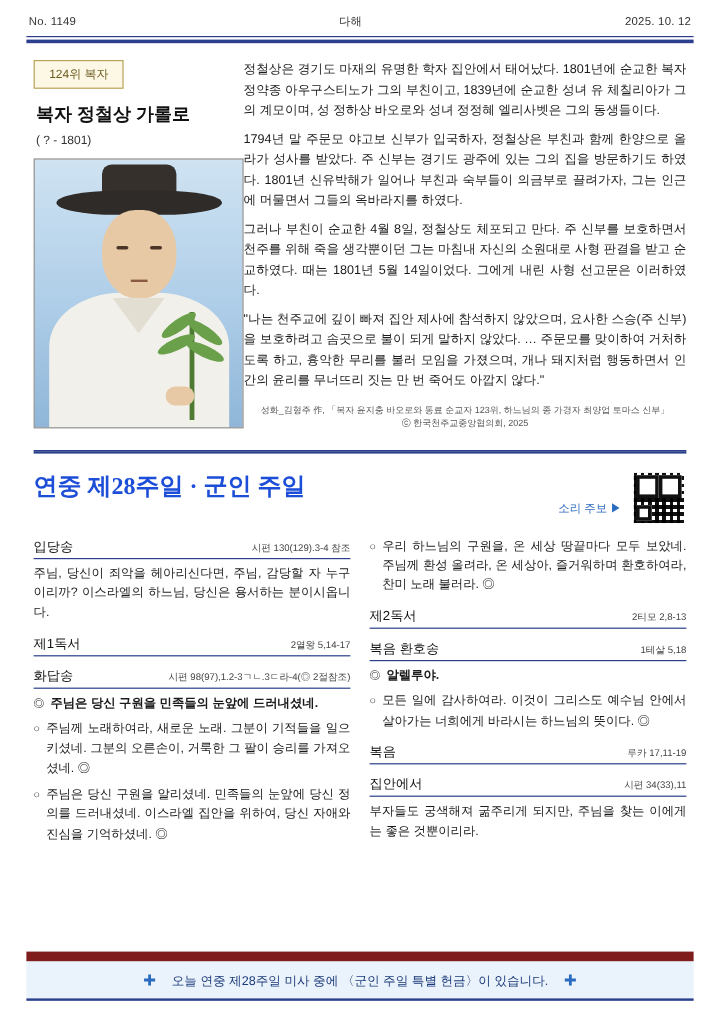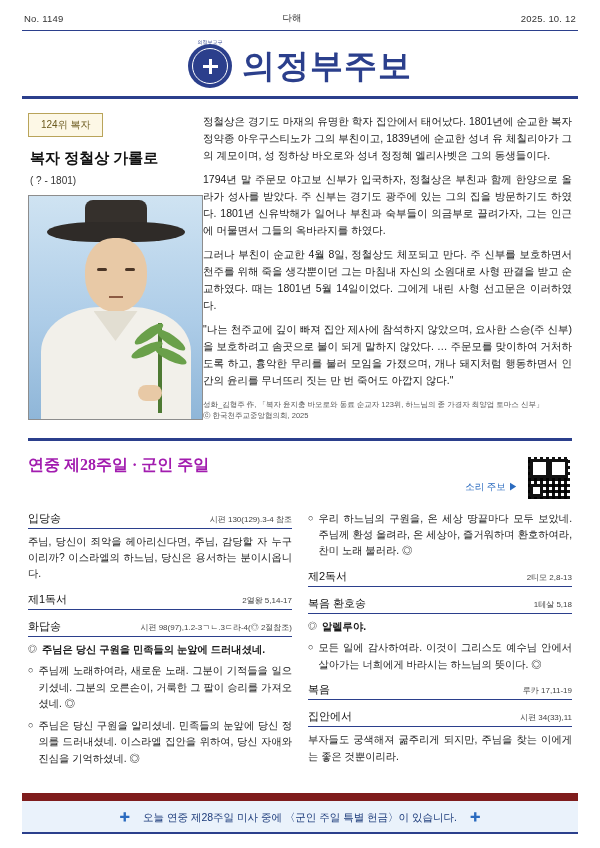--- a/index.html
+++ b/index.html
@@ -150,34 +150,34 @@
   }
   .saint-right { flex: 1; }
   .saint-right p {
     font-size: 10.5px; line-height: 1.62; margin: 0 0 7px 0;
     text-align: justify; color: #1a1a1a;
   }
   .saint-quote {
     font-size: 10.5px; line-height: 1.62; margin: 0 0 7px 0; text-align: justify;
   }
   .credit {
-    font-size: 7.5px; color: #555; text-align: left; margin: 10px 0 0 0; line-height: 1.5;
+    font-size: 7.5px; color: #555; text-align: center; margin: 10px 0 0 0; line-height: 1.5;
   }
   .saint-rule {
     border-top: 1px solid #2b3f8c; border-bottom: 2px solid #2b3f8c;
     height: 3px; margin: 6px 6px 0 6px;
   }
 
   
   .lit-head {
     display: flex; align-items: flex-start; justify-content: space-between;
     padding: 14px 6px 2px 6px;
   }
   .lit-title {
-    font-size: 16px; font-weight: 700; color: #a21caf;
+    font-size: 20px; font-weight: 700; color: #1d4ed8;
     font-family: "Liberation Serif", serif;
   }
   .lit-right { display: flex; align-items: flex-start; gap: 8px; }
   .audio-link {
     font-size: 9.5px; color: #2b6bbf; margin-top: 26px; white-space: nowrap;
   }
   .qr {
     width: 46px; height: 46px; flex: none;
     background:
       repeating-linear-gradient(90deg, #111 0 3px, #fff 3px 6px),
@@ -234,27 +234,20 @@
 <body>
 
 <div class="page">
 
   <div class="topbar">
     <div>No. 1149</div>
     <div class="center">다해</div>
     <div>2025. 10. 12</div>
   </div>
 
-  <div class="masthead">
-    <div class="logo-mark">
-      <span class="logo-ring-text">의정부교구</span>
-      <span class="cross"></span>
-    </div>
-    <div class="paper-title">의정부주보</div>
-  </div>
   <div class="rule-double"></div>
 
   <div class="saint">
     <div class="saint-left">
       <div class="badge">124위 복자</div>
       <div class="saint-name">복자 정철상 가롤로</div>
       <div class="saint-dates">( ? - 1801)</div>
       <div class="saint-portrait">
         <div class="p-body"></div>
         <div class="p-hat-top"></div>

